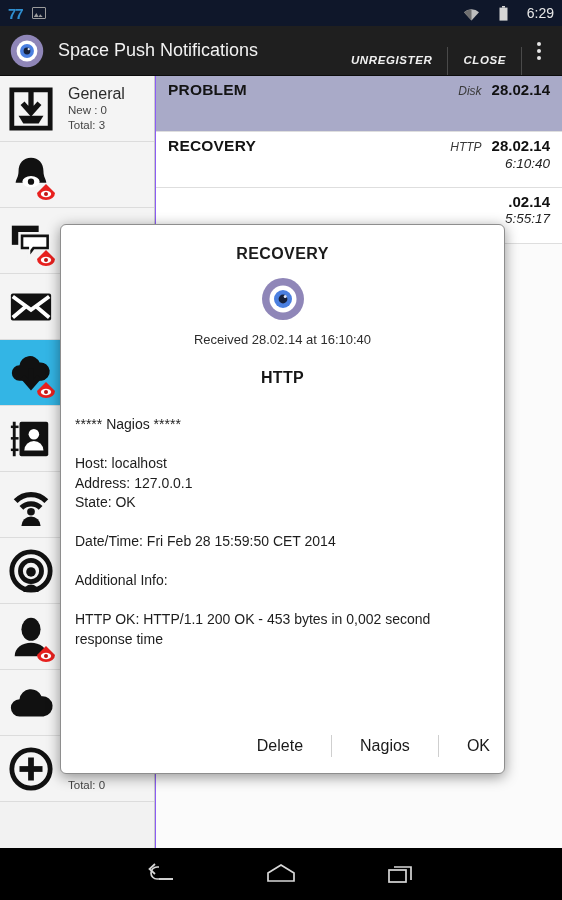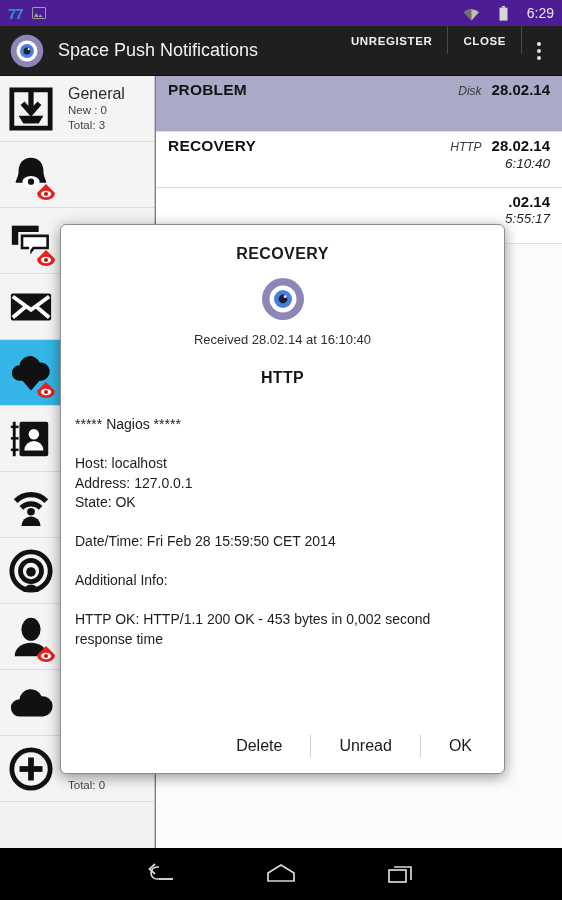--- a/index.html
+++ b/index.html
@@ -7,21 +7,21 @@
     width: 562px; height: 900px;
     background: #000;
     font-family: "Liberation Sans", sans-serif;
     overflow: hidden;
   }
   #screen { position: relative; width: 562px; height: 900px; background: #000; }
 
   
   .statusbar {
     position: absolute; top: 0; left: 0; width: 562px; height: 26px;
-    background: #4c1d95; color: #fff; display: flex; align-items: center;
+    background: #0f172a; color: #fff; display: flex; align-items: center;
     padding: 0 8px;
   }
   .sb-count { color: #2f8fd0; font-size: 15px; font-weight: bold; letter-spacing: -1px; }
   .sb-img {
     margin-left: 9px; width: 14px; height: 12px; border: 1.5px solid #9b9b9b;
     position: relative; border-radius: 1px;
   }
   .sb-img::after {
     content: ""; position: absolute; left: 1px; bottom: 1px; width: 9px; height: 5px;
     background: #9b9b9b;
@@ -37,21 +37,21 @@
     position: absolute; top: 26px; left: 0; width: 562px; height: 50px;
     background: #1f1f1f;
     border-bottom: 1px solid #0c0c0c;
     display: flex; align-items: center; padding-left: 10px;
   }
   .app-logo { width: 34px; height: 34px; flex: 0 0 34px; }
   .app-title {
     color: #f2f2f2; font-size: 18px; margin-left: 14px; font-weight: normal;
     white-space: nowrap;
   }
-  .ab-actions { margin-left: auto; display: flex; align-items: flex-start; height: 100%; }
+  .ab-actions { margin-left: auto; display: flex; align-items: flex-end; height: 100%; font-style: italic; }
   .ab-btn {
     color: #f0f0f0; font-size: 11.5px; font-weight: bold; letter-spacing: 0.6px;
     padding: 0 15px; height: 30px; line-height: 30px; white-space: nowrap;
   }
   .ab-sep { width: 1px; height: 28px; background: #4a4a4a; }
   .ab-overflow {
     width: 34px; height: 100%; display: flex; flex-direction: column;
     align-items: center; justify-content: center; gap: 3px; margin-right: 6px;
   }
   .ab-overflow i { display:block; width: 4px; height: 4px; background: #e6e6e6; border-radius: 50%; }
@@ -128,21 +128,21 @@
   .dlg-subject {
     text-align: center; font-size: 16px; font-weight: bold; color: #161616;
     margin-top: 22px; letter-spacing: 0.3px;
   }
   .dlg-msg {
     margin-top: 28px; font-size: 14px; line-height: 19.5px; color: #1d1d1d;
     white-space: pre-wrap; padding: 0 2px;
   }
   .dlg-actions {
     height: 54px; display: flex; align-items: center; justify-content: flex-end;
-    padding-right: 18px; gap: 14px;
+    gap: 14px;
   }
   .dlg-btn {
     font-size: 16px; color: #1a1a1a; padding: 4px 14px; white-space: nowrap;
   }
   .dlg-div { width: 1px; height: 22px; background: #cfcfcf; }
 
   
   .navbar {
     position: absolute; bottom: 0; left: 0; width: 562px; height: 52px;
     background: #000; display: flex; align-items: center; justify-content: center;
@@ -415,21 +415,21 @@
 
 Date/Time: Fri Feb 28 15:59:50 CET 2014
 
 Additional Info:
 
 HTTP OK: HTTP/1.1 200 OK - 453 bytes in 0,002 second response time</div>
       </div>
       <div class="dlg-actions">
         <span class="dlg-btn">Delete</span>
         <span class="dlg-div"></span>
-        <span class="dlg-btn">Unread</span>
+        <span class="dlg-btn">Nagios</span>
         <span class="dlg-div"></span>
         <span class="dlg-btn">OK</span>
       </div>
     </div>
   </div>
 
   <div class="navbar">
     <span class="nav-btn">
       <svg width="30" height="22" viewBox="0 0 30 22">
         <path d="M27 16H11a6 6 0 0 1 0-12h2" fill="none" stroke="#d8d8d8" stroke-width="1.7"></path>

